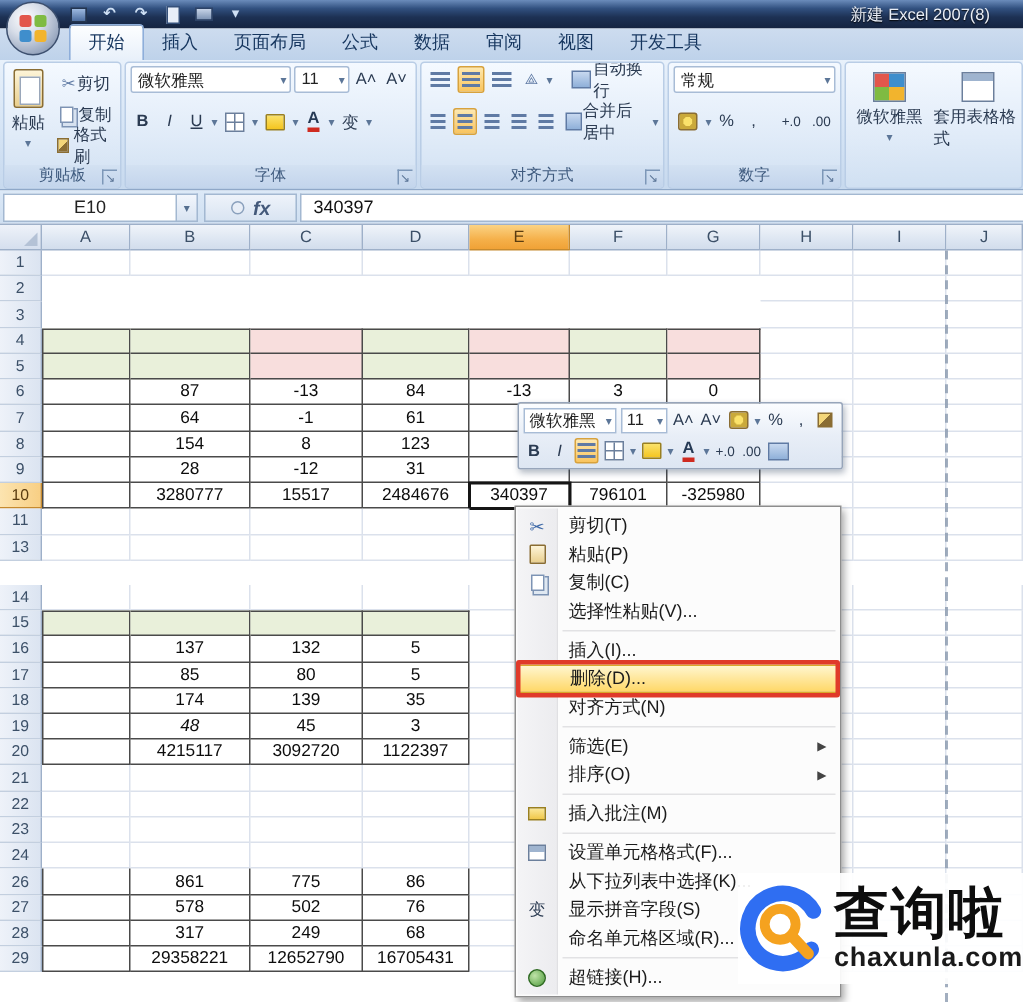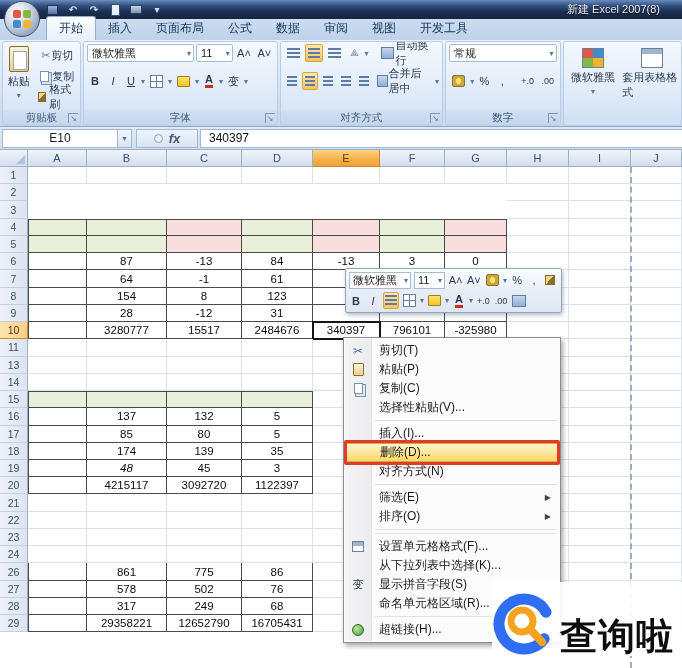--- a/index.html
+++ b/index.html
@@ -140,21 +140,21 @@
   .i-scissors { color:#3f6aa8; }
   .i-copy { width:9px; height:11px; background:#fff; border:1px solid #7d93b4; box-shadow:2px 2px 0 #dfe8f2,2px 2px 0 1px #7d93b4; }
   .i-paste { width:11px; height:13px; background:linear-gradient(180deg,#fdf4d8,#e9cf8e); border:1px solid #8a6d33; border-radius:1px; }
   .i-comment { width:12px; height:9px; background:linear-gradient(180deg,#fbe898,#f0c84a); border:1px solid #9a8020; }
   .i-formatcells { width:12px; height:11px; border:1px solid #6b7f9c; background:
      linear-gradient(#9fb4cf,#9fb4cf) 0 0/100% 4px no-repeat,#fff; }
   .i-phonetic { font-size:11px; color:#2b3b52; }
   .i-hyperlink { width:12px; height:12px; border-radius:50%; background:radial-gradient(circle at 35% 35%,#bfe3a8,#4f9c3c); border:1px solid #2f6b22; }
 
   
-  .watermark { position:absolute; left:492px; top:582px; width:190px; height:74px; z-index:60; display:flex; align-items:flex-end; background:rgba(255,255,255,.92); }
+  .watermark { position:absolute; left:492px; top:582px; width:190px; height:74px; z-index:60; display:flex; align-items:center; background:rgba(255,255,255,.92); }
   .wm-text { margin-left:4px; }
   .wm-name { font-family:"Liberation Serif","DejaVu Serif",serif; font-weight:bold; font-size:37px; line-height:38px; color:#0d0d0d; letter-spacing:1px; white-space:nowrap; }
   .wm-domain { font-size:18px; font-weight:bold; color:#1a1a1a; line-height:18px; letter-spacing:.5px; }
 </style>
 </head>
 <body>
 
 <div id="app">
 
   <div class="titlebar">
@@ -523,21 +523,21 @@
         <div class="cell" style="width: 80px;"></div>
         <div class="cell" style="width: 75px;"></div>
         <div class="cell" style="width: 71px;"></div>
         <div class="cell" style="width: 67px;"></div>
         <div class="cell" style="width: 65px;"></div>
         <div class="cell" style="width: 62px;"></div>
         <div class="cell" style="width: 62px;"></div>
         <div class="cell" style="width: 62px;"></div>
         <div class="cell" style="width: 51px;"></div>
       </div>
-      <div class="srow" style="height: 17.24px;">
+      <div class="srow" style="height: 17.24px; margin-top: 16px;">
         <div class="rowhdr" style="width: 28px;">14</div>
         <div class="cell" style="width: 59px;"></div>
         <div class="cell" style="width: 80px;"></div>
         <div class="cell" style="width: 75px;"></div>
         <div class="cell" style="width: 71px;"></div>
         <div class="cell" style="width: 67px;"></div>
         <div class="cell" style="width: 65px;"></div>
         <div class="cell" style="width: 62px;"></div>
         <div class="cell" style="width: 62px;"></div>
         <div class="cell" style="width: 62px;"></div>
@@ -816,20 +816,26 @@
       <div class="msep"></div>
       <div class="mi">
         <span>筛选(E)</span>
         <span class="sub">▶</span>
       </div>
       <div class="mi">
         <span>排序(O)</span>
         <span class="sub">▶</span>
       </div>
       <div class="msep"></div>
+      <div class="mi">
+        <span class="mi-icon">
+          <span class="i-comment"></span>
+        </span>
+        <span>插入批注(M)</span>
+      </div>
       <div class="msep"></div>
       <div class="mi">
         <span class="mi-icon">
           <span class="i-formatcells"></span>
         </span>
         <span>设置单元格格式(F)...</span>
       </div>
       <div class="mi">
         <span>从下拉列表中选择(K)...</span>
       </div>
@@ -852,16 +858,17 @@
     </div>
 
   <div class="watermark">
     <svg width="64" height="64" viewBox="0 0 64 64">
       <circle cx="32" cy="32" r="25" fill="none" stroke="#2f6ef2" stroke-width="11" stroke-dasharray="128 30" stroke-dashoffset="-8" stroke-linecap="round" transform="rotate(18 32 32)"></circle>
       <circle cx="30" cy="29" r="11" fill="none" stroke="#f5a21f" stroke-width="7"></circle>
       <line x1="38" y1="37" x2="50" y2="50" stroke="#f5a21f" stroke-width="8" stroke-linecap="round"></line>
     </svg>
     <div class="wm-text">
       <div class="wm-name">查询啦</div>
+      <div class="wm-domain">chaxunla.com</div>
     </div>
   </div>
 
 </div>
 
 </body></html>

